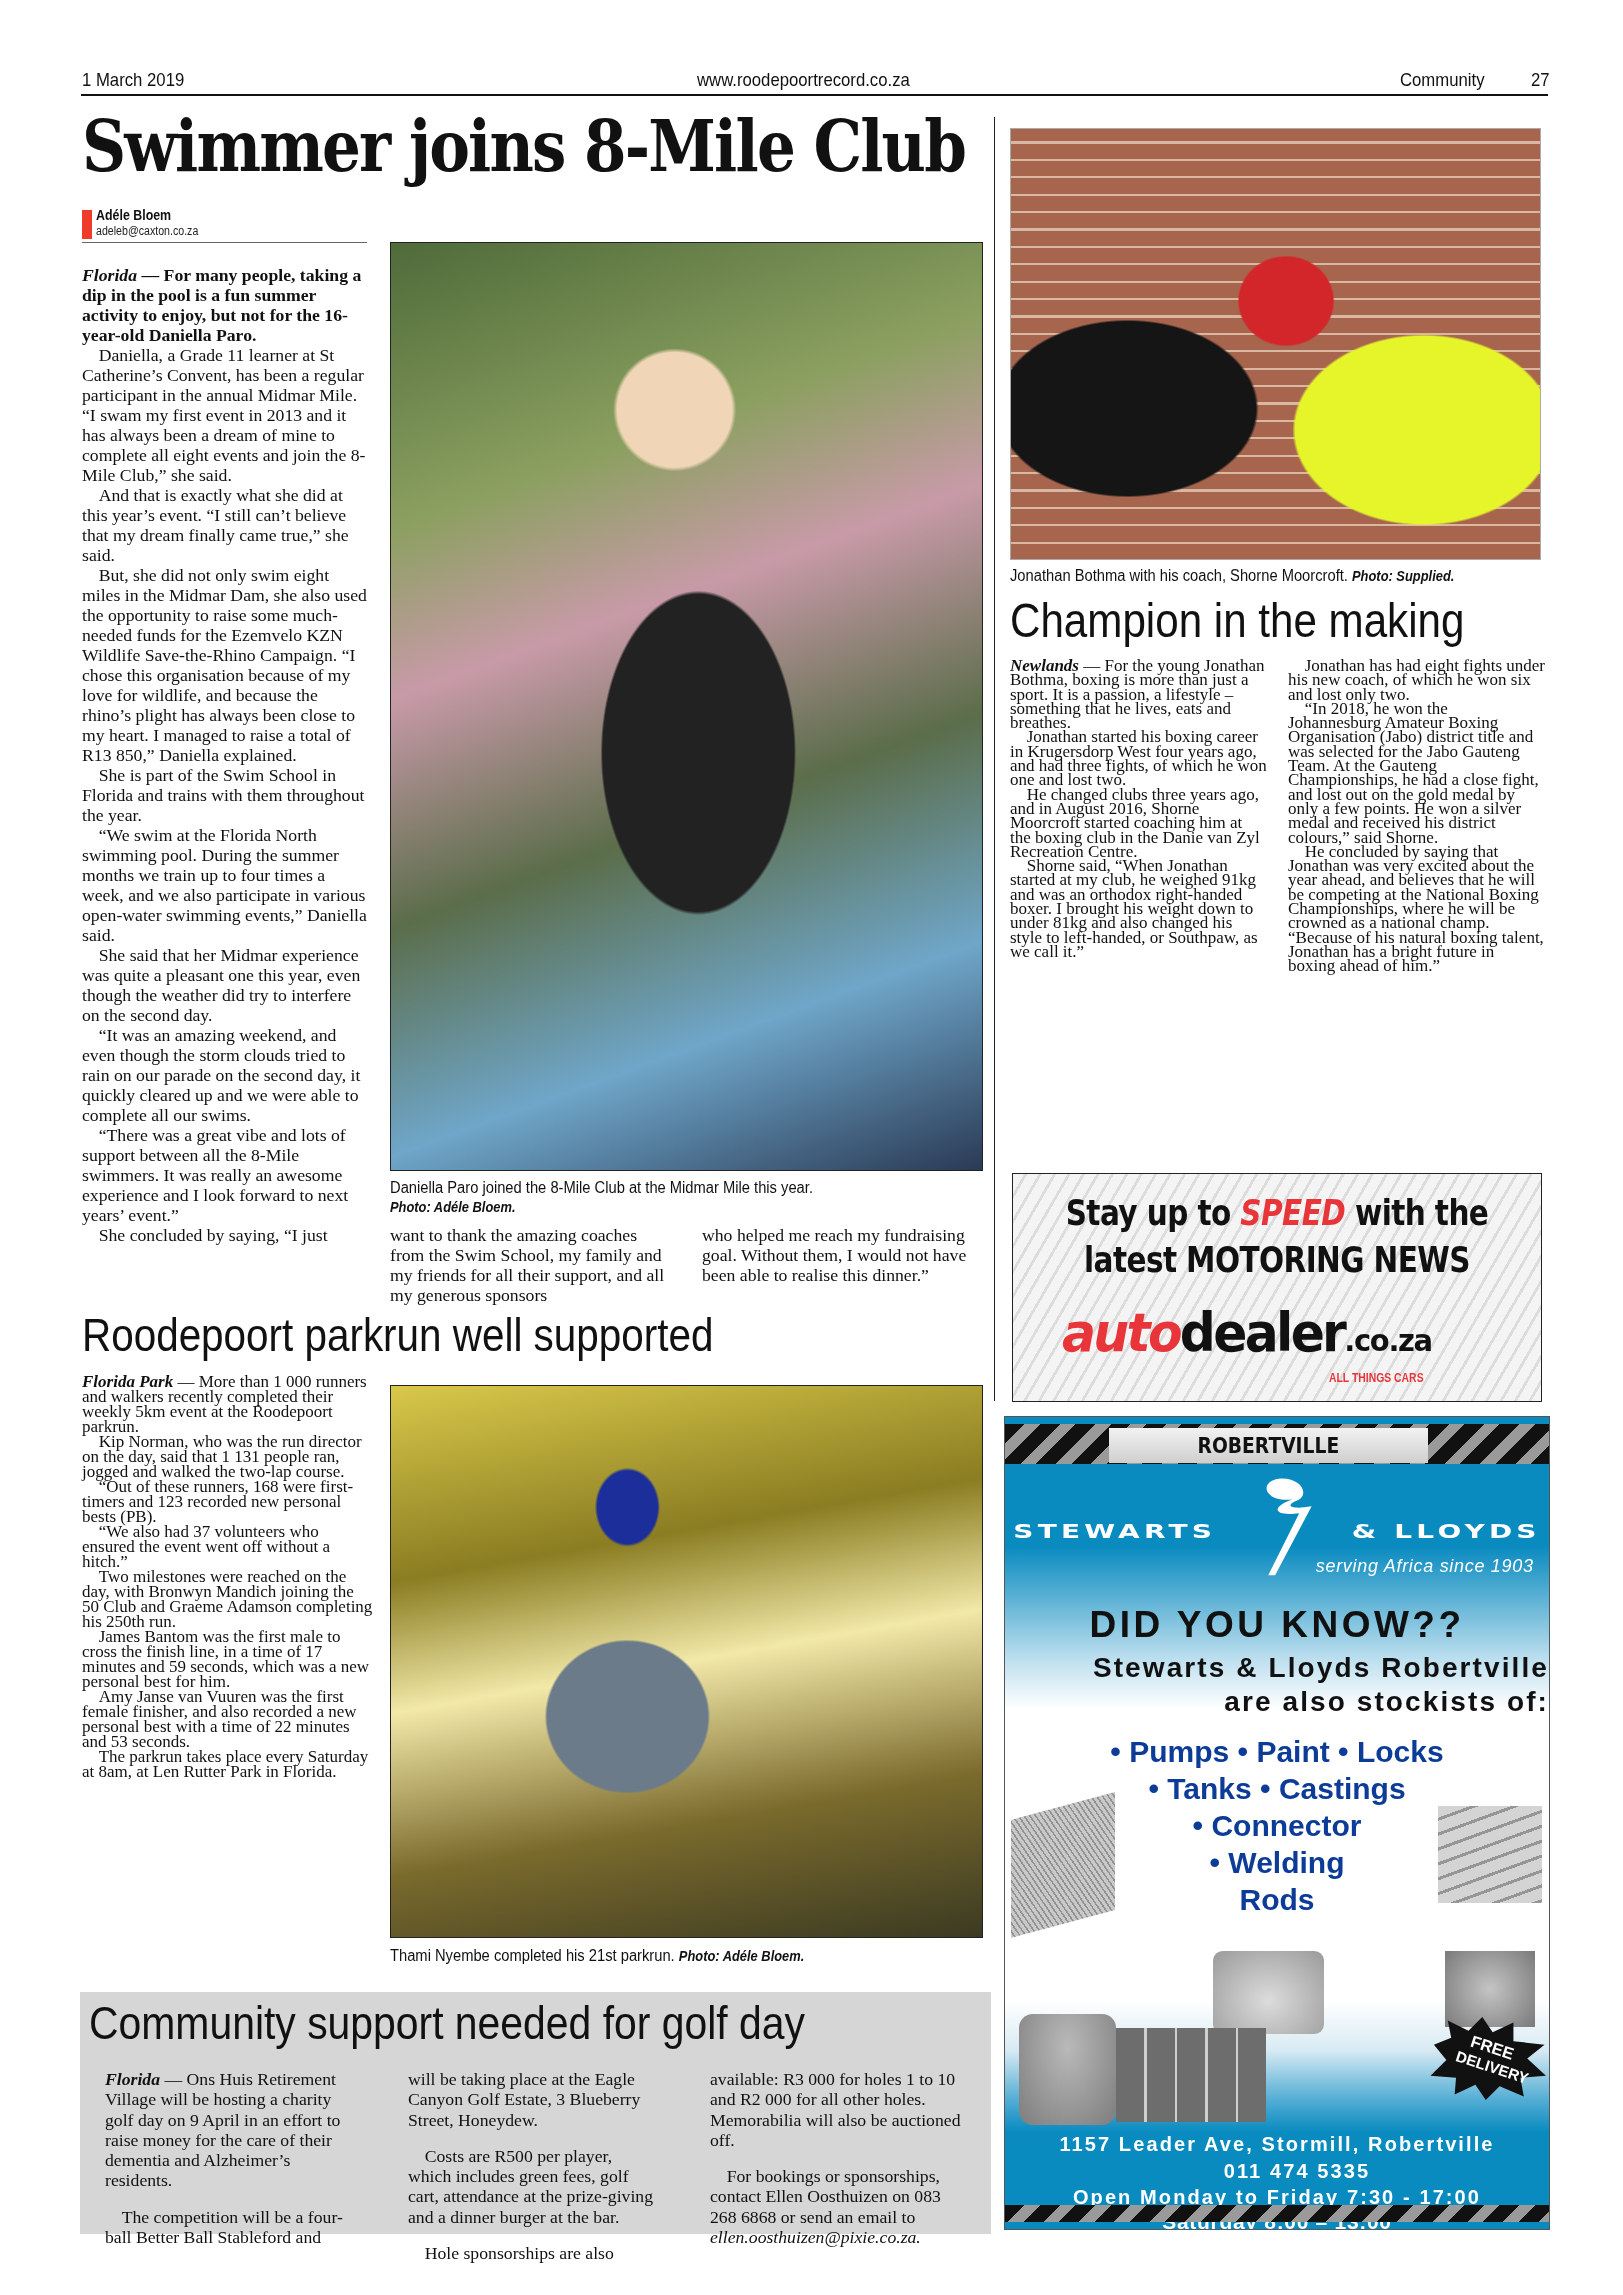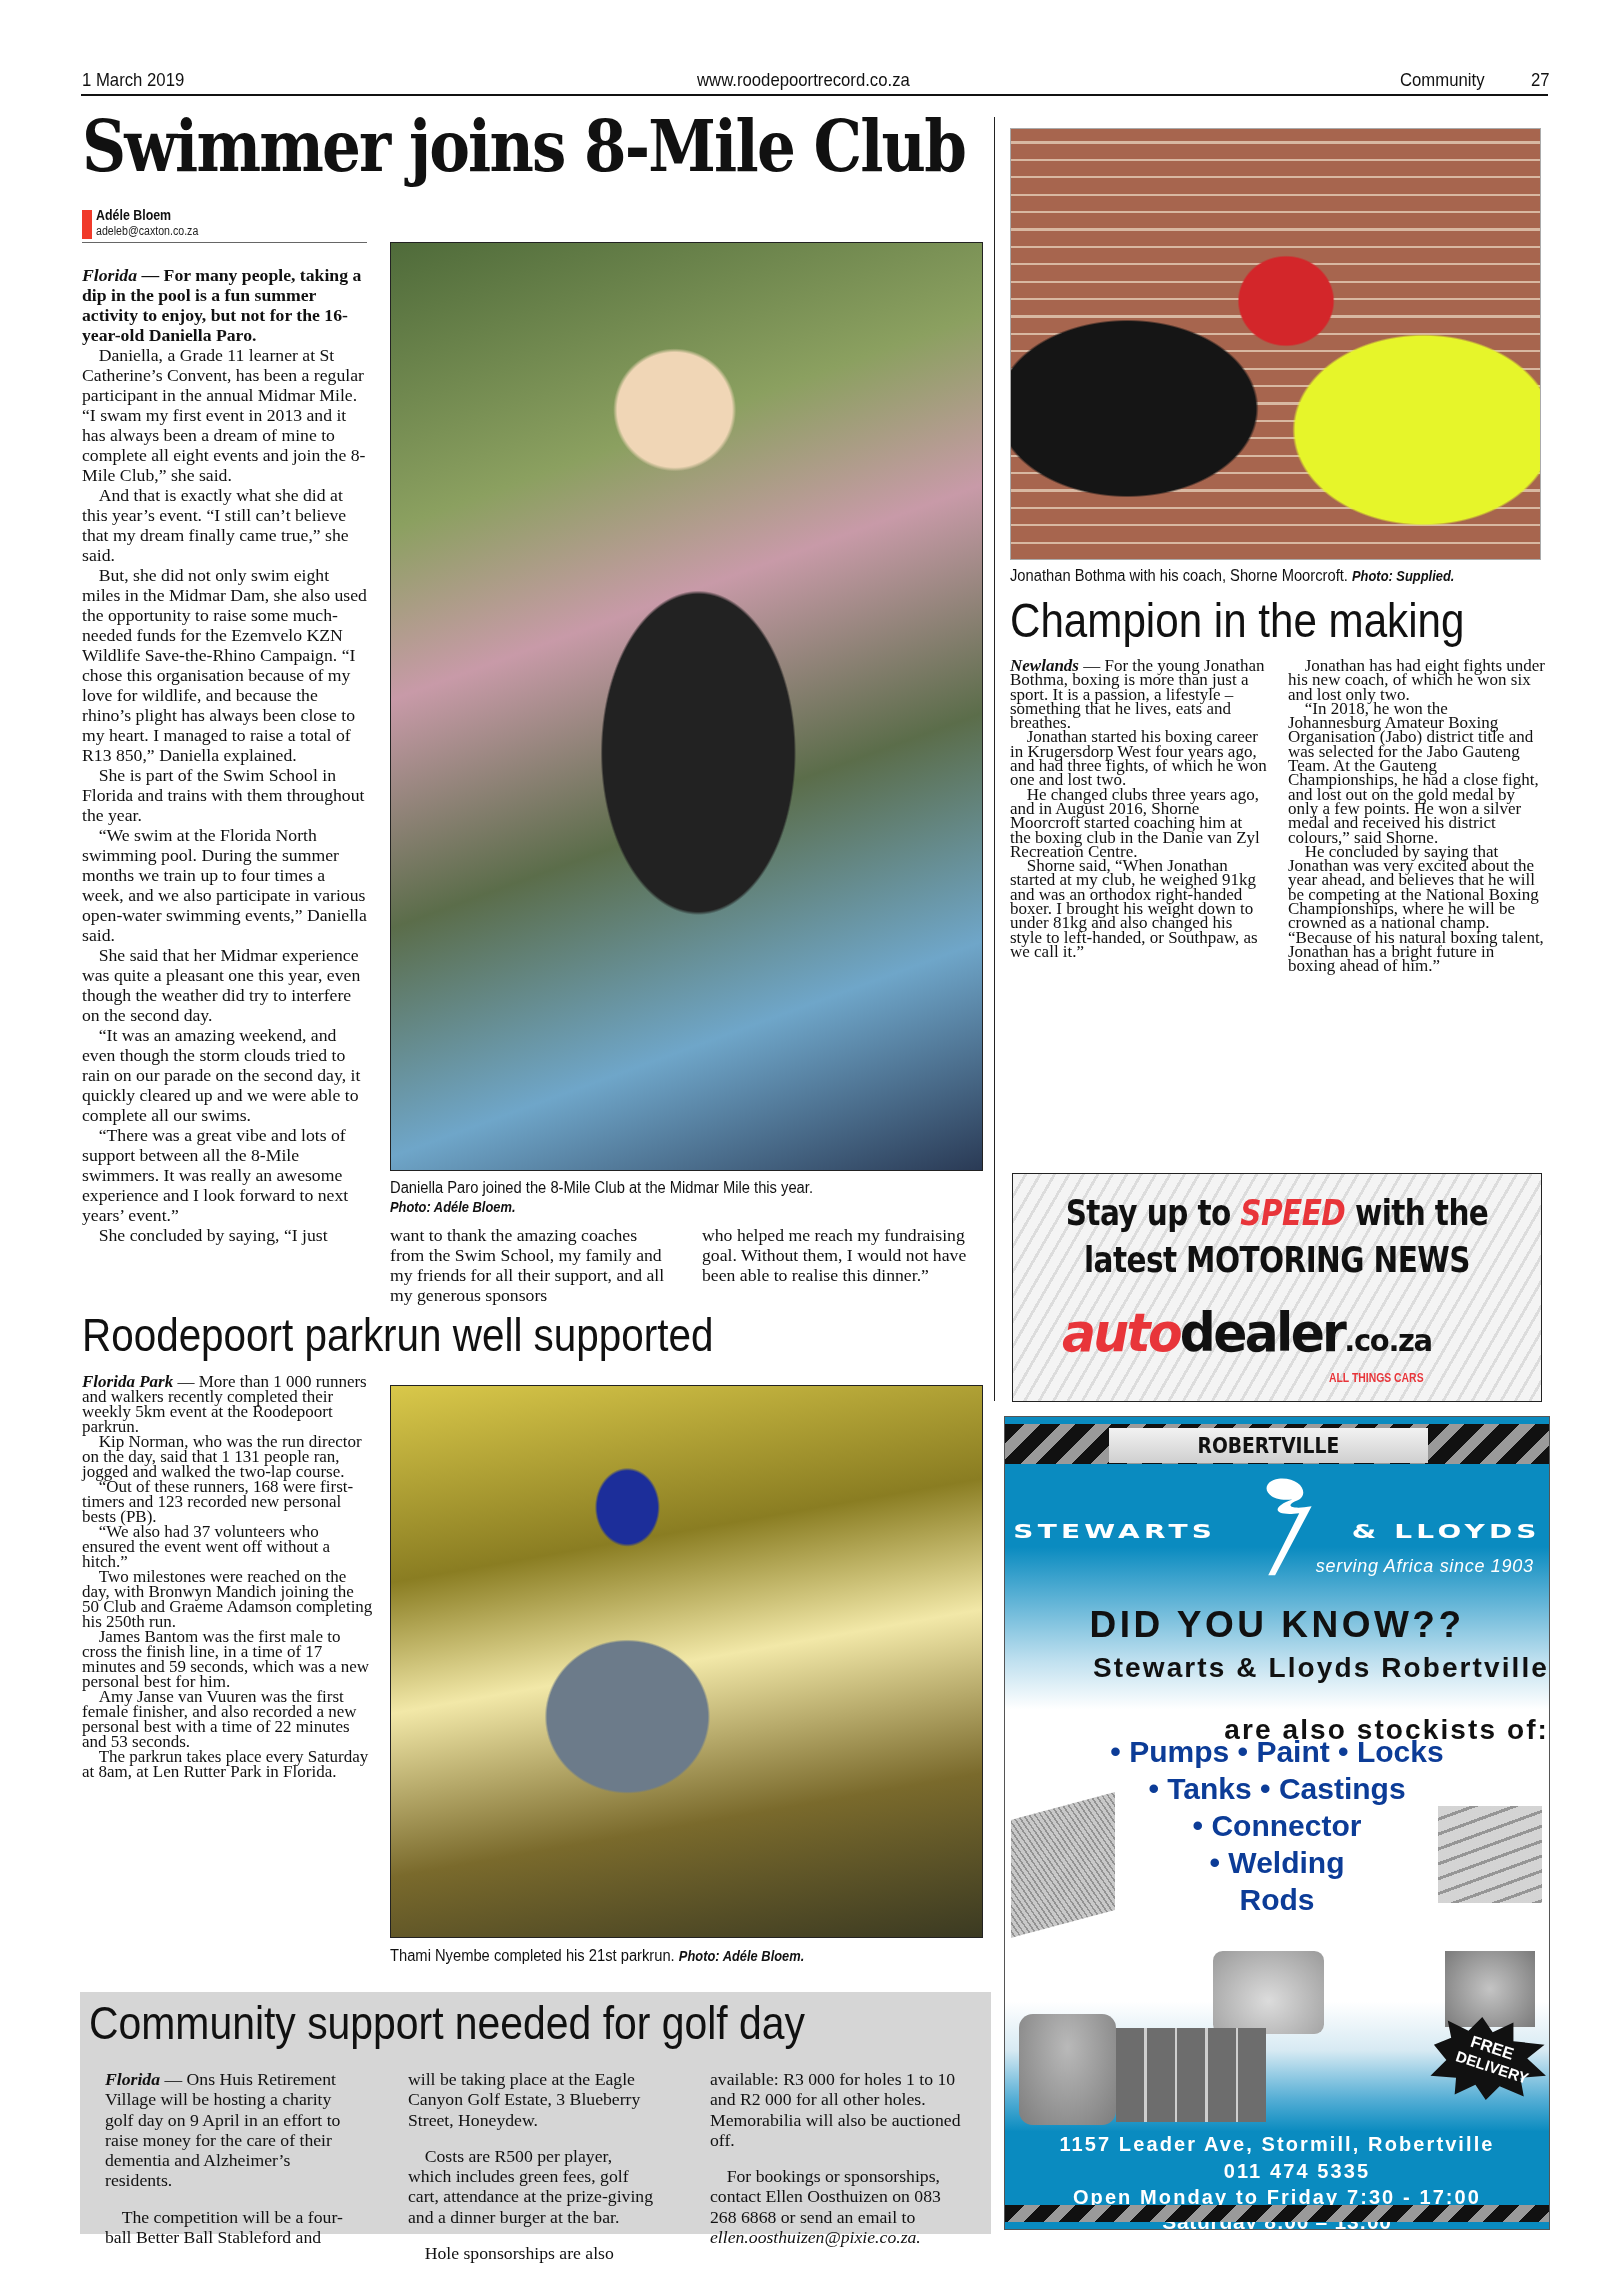--- a/index.html
+++ b/index.html
@@ -70,21 +70,21 @@
   .sl-strip.bot { bottom: 7px; height: 16.7px; }
   .sl-robert { position:absolute; left: 104px; top: 11px; width: 319px; height: 35px; background: linear-gradient(180deg,#f2f2f2,#cfcfcf); text-align:center; font-family:"DejaVu Sans",sans-serif; font-weight:bold; font-size: 22px; line-height:35px; transform: none; }
   .sl-robert span { display:inline-block; transform: scaleX(0.85); }
   .sl-logo-mark { position:absolute; left: 246px; top: 58px; width: 62px; height: 104px; }
   .sl-name { position:absolute; left: 8.3px; right: 8.3px; top: 101px; color:#fff; font-family:"DejaVu Sans",sans-serif; font-weight:bold; font-size: 28px; line-height:1; letter-spacing: 4.2px; white-space:nowrap; display:flex; justify-content:space-between;text-align:right; }
   .sl-name span { display:inline-block; transform: scaleY(0.7); }
   .sl-serving { position:absolute; right: 15.3px; top: 139px; color:#fff; font-family:"Liberation Sans",sans-serif; font-style: italic; font-size: 18px; letter-spacing: 0.7px; }
   .sl-didyou { position:absolute; left:0; right:0; top: 187px; text-align:center; font-family:"Liberation Sans",sans-serif; font-weight:bold; font-size: 37px; letter-spacing: 3.5px; color:#111; }
   .sl-stock1, .sl-stock2 { position:absolute; left:0; right:0; text-align:right; font-family:"Liberation Sans",sans-serif; font-weight:bold; font-size: 28px; letter-spacing: 2.1px; color:#111; }
   .sl-stock1 { top: 235px; }
-  .sl-stock2 { top: 269px; margin-top: 28px; }
+  .sl-stock2 { top: 269px; }
   .sl-products { position:absolute; left:0; right:0; top: 316px; text-align:center; font-family:"Liberation Sans",sans-serif; font-weight:bold; font-size: 30px; line-height: 37px; color:#0c3c97; }
   .sl-img-rods { position:absolute; left: 5.6px; top: 389px; width: 104px; height: 118px; background: repeating-linear-gradient(60deg, #bbb 0 2.8px, #777 2.8px 4.2px); transform: skewY(-15deg); opacity: .8; }
   .sl-img-tubes { position:absolute; right: 7px; top: 389px; width: 104px; height: 97px; background: repeating-linear-gradient(160deg, #cfcfcf 0 11px, #8a8a8a 11px 14px); opacity:.9; }
   .sl-img-tanks { position:absolute; left: 14px; top: 597px; width: 97px; height: 111px; background: radial-gradient(ellipse at 50% 30%, #b9b9b9, #7d7d7d); border-radius: 14px; }
   .sl-img-fittings { position:absolute; left: 111px; top: 611px; width: 150px; height: 94px; background: repeating-linear-gradient(90deg, #6d6d6d 0 28px, #cfcfcf 28px 30.5px); }
   .sl-img-lock { position:absolute; left: 208px; top: 534px; width: 111px; height: 83px; background: radial-gradient(ellipse at 50% 60%, #dcdcdc, #9a9a9a); border-radius: 9.7px; }
   .sl-img-paint { position:absolute; right: 14px; top: 534px; width: 90px; height: 76px; background: radial-gradient(circle at 50% 50%, #c4c4c4, #7a7a7a); }
   .sl-free { position:absolute; right: 1.4px; top: 600px; width: 121px; height: 83px; }
   .sl-free svg { width: 100%; height: 100%; }
   .sl-addr, .sl-phone, .sl-hours, .sl-sat { position:absolute; left:0; right:0; text-align:center; color:#fff; font-family:"Liberation Sans",sans-serif; font-weight:bold; letter-spacing: 2.1px; }

